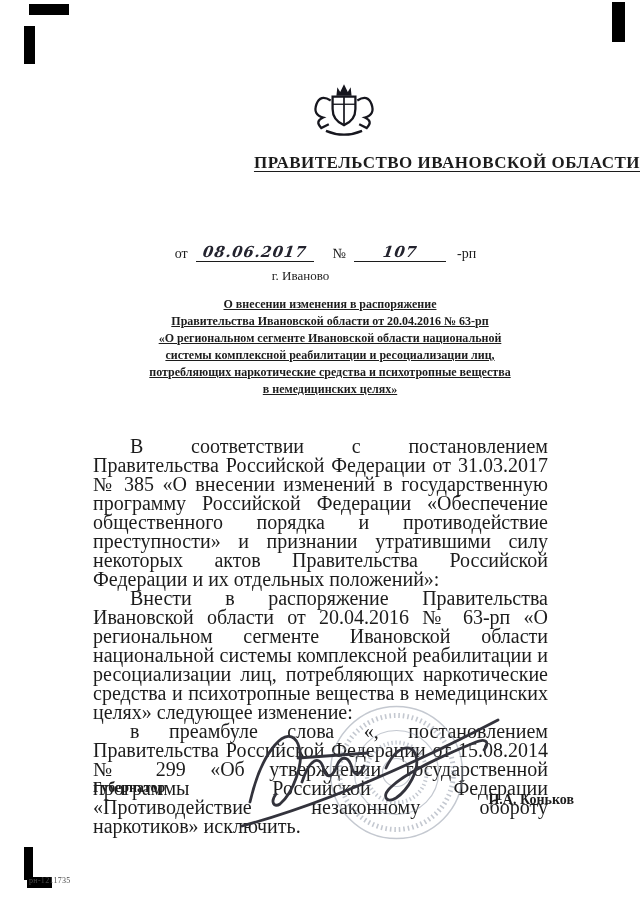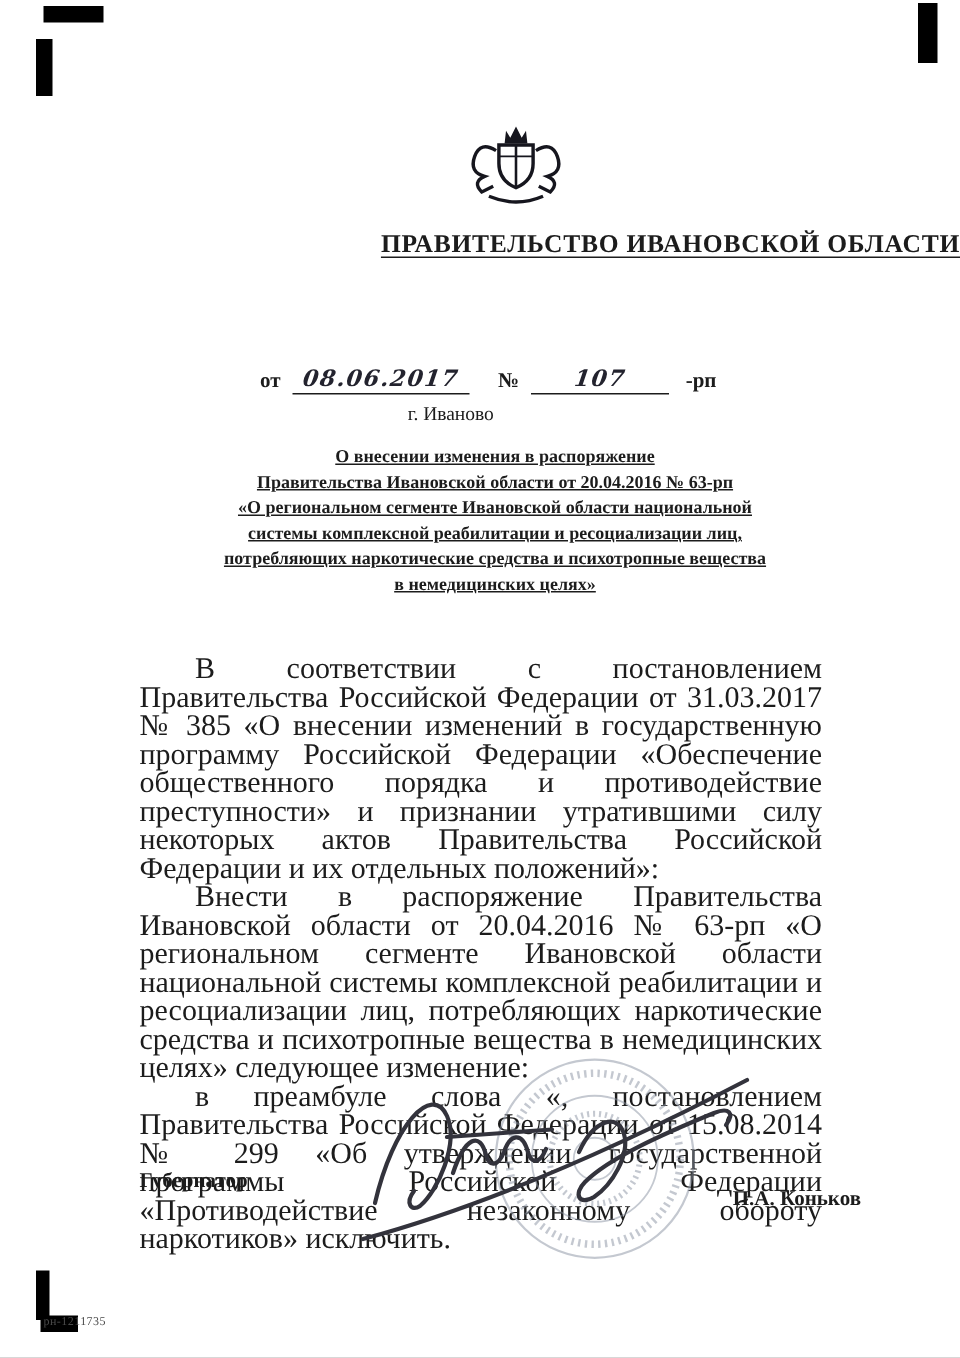--- a/index.html
+++ b/index.html
@@ -24,21 +24,21 @@
     text-decoration:underline;text-underline-offset:3px;
   }
   .doctype{
     position:absolute;left:40px;top:196px;width:600px;margin:0;
     text-align:center;font-size:20px;font-weight:bold;letter-spacing:2.5px;
   }
   .dateline{
     position:absolute;left:0;top:243px;width:640px;text-align:center;
     font-size:14px;font-weight:bold;
   }
-  .dateline .lbl{font-weight:bold;font-size:14px;margin-left:11px;}
+  .dateline .lbl{font-weight:normal;font-size:14px;margin-left:11px;}
   .u{display:inline-block;border-bottom:1.3px solid #1c1c1c;text-align:center;vertical-align:bottom;}
   .u-date{width:118px;margin:0 8px;}
   .u-num{width:92px;margin-left:8px;}
   .hand{
     font-family:"DejaVu Serif", serif;font-style:italic;font-size:15px;
     color:#23232e;letter-spacing:1px;font-weight:bold;
     display:inline-block;transform:skewX(-8deg);
   }
   .suffix{font-weight:normal;margin-left:1px;}
   .city{

